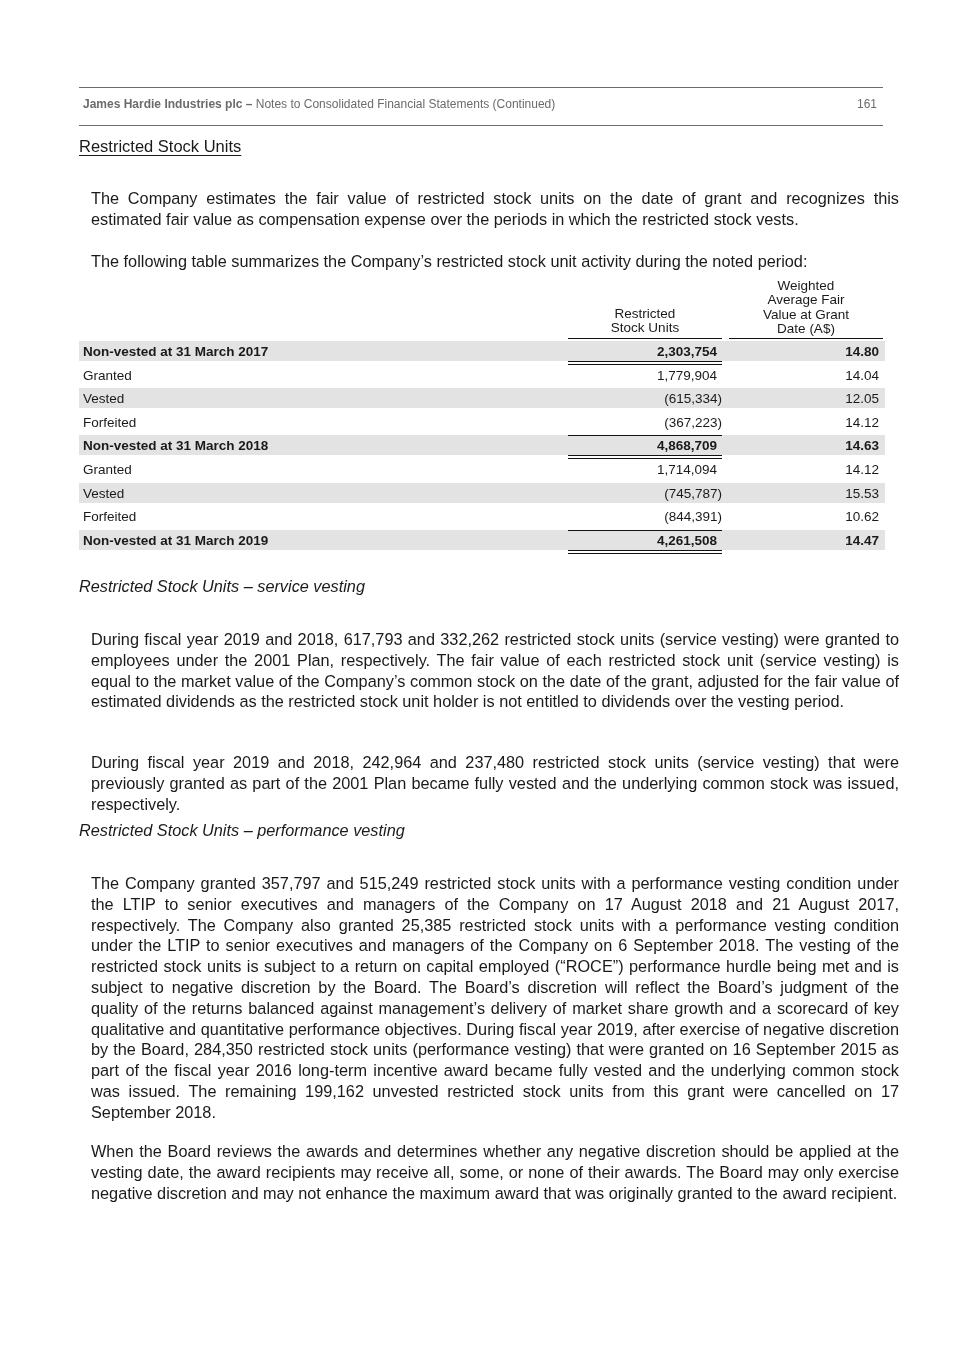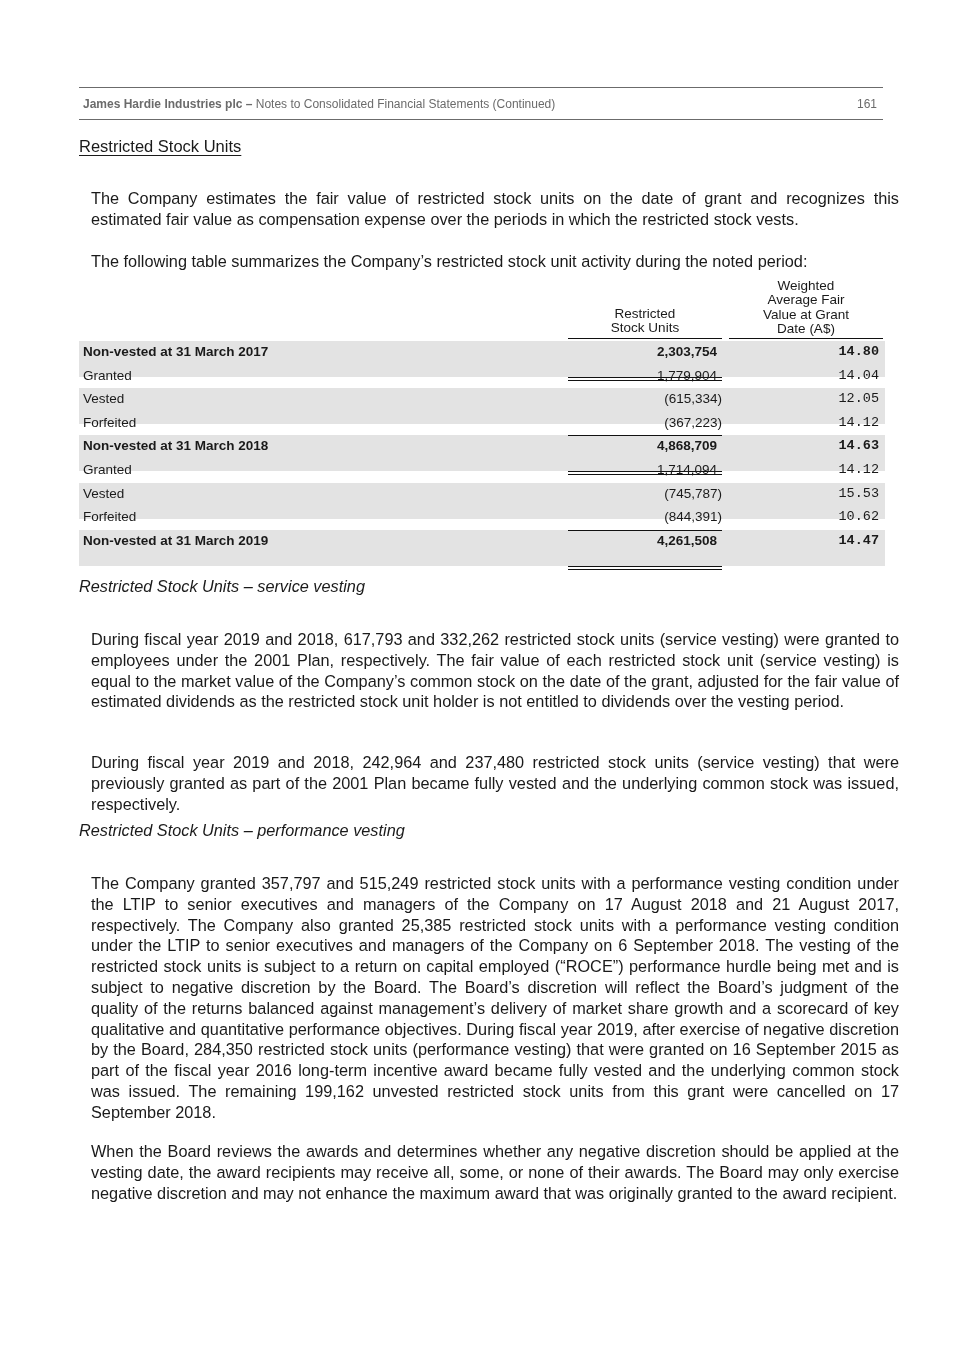--- a/index.html
+++ b/index.html
@@ -18,21 +18,21 @@
       position: absolute;
       left: 79px;
       top: 0;
       width: 808px;
     }
     .running-header {
       position: absolute;
       left: 0;
       top: 87px;
       width: 804px;
-      height: 33px;
+      height: 39px;
       border-top: 1.5px solid #6b6b6b;
       border-bottom: 1.5px solid #6b6b6b;
       font-size: 12px;
       color: #6b6b6b;
       box-sizing: border-box;
     }
     .running-header .left {
       position: absolute;
       left: 4px;
       top: 9px;
@@ -98,21 +98,21 @@
       width: 154px;
       top: 1px;
       border-bottom: 1.5px solid #111;
       padding-bottom: 2px;
       text-decoration: underline;
     }
     .row {
       position: absolute;
       left: 0;
       width: 806px;
-      height: 36px;
+      height: 20px;
       font-size: 13.5px;
     }
     .row.shaded { background: #e3e3e3; }
     .row .label {
       position: absolute;
       left: 4px;
       top: 3px;
     }
     .row .units {
       position: absolute;
@@ -123,21 +123,20 @@
       box-sizing: border-box;
       padding-right: 5px;
       top: 3px;
     }
     .row .units.paren { padding-right: 0px; }
     .row .fair {
       position: absolute;
       right: 6px;
       top: 3px;
       text-align: right;
-      font-family: Liberation Mono, monospace;
     }
     .row.total { font-weight: bold; }
     .row.total .units-rule {
       position: absolute;
       left: 489px;
       width: 154px;
       top: 0;
       height: 0;
       border-top: 1.5px solid #111;
     }

